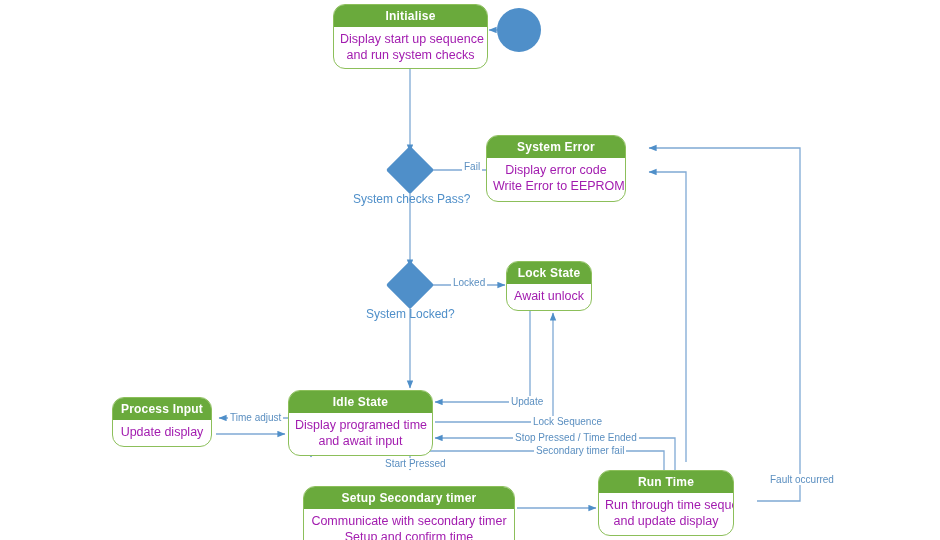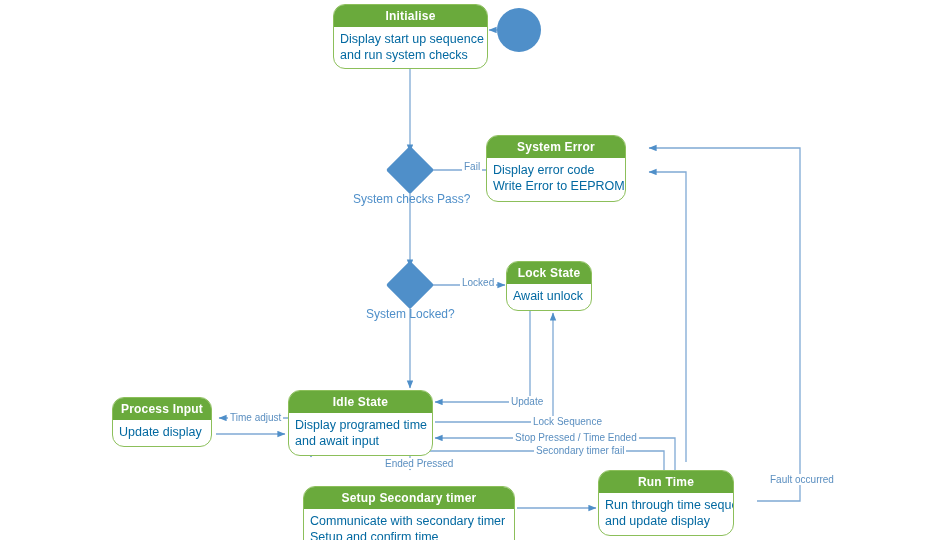--- a/index.html
+++ b/index.html
@@ -25,22 +25,23 @@
     background:#6aaa3c;
     color:#ffffff;
     font-weight:bold;
     font-size:12px;
     text-align:center;
     line-height:22px;
     height:22px;
     letter-spacing:.2px;
   }
   .node .body{
-    color:#0369a1;
+    color:#a21caf;
     font-size:12.5px;
+    text-align:center;
     padding:4px 6px 5px 6px;
   }
   .node .body div{line-height:16px;white-space:nowrap;}
 
   .diamond{
     position:absolute;
     width:34px;height:34px;
     background:#4f8fc9;
     transform:rotate(45deg);
     border-radius:2px;
@@ -169,22 +170,22 @@
     </div>
   </div>
 
   <div class="diamond" style="left:393px;top:153px;"></div>
   <div class="dlabel" style="left:353px;top:192px;">System checks Pass?</div>
 
   <div class="diamond" style="left:393px;top:268px;"></div>
   <div class="dlabel" style="left:366px;top:307px;">System Locked?</div>
 
   <div class="elabel" style="left:462px;top:161px;">Fail</div>
-  <div class="elabel" style="left:451px;top:277px;margin-left:9px;">Locked</div>
+  <div class="elabel" style="left:451px;top:277px;">Locked</div>
   <div class="elabel" style="left:228px;top:412px;">Time adjust</div>
   <div class="elabel" style="left:509px;top:396px;">Update</div>
   <div class="elabel" style="left:531px;top:416px;text-align:center;">Lock Sequence</div>
   <div class="elabel" style="left:513px;top:432px;">Stop Pressed / Time Ended</div>
   <div class="elabel" style="left:534px;top:445px;">Secondary timer fail</div>
-  <div class="elabel" style="left:383px;top:458px;">Ended Pressed</div>
+  <div class="elabel" style="left:383px;top:458px;">Start Pressed</div>
   <div class="elabel" style="left:768px;top:474px;">Fault occurred</div>
 
 </div>
 
 </body></html>

